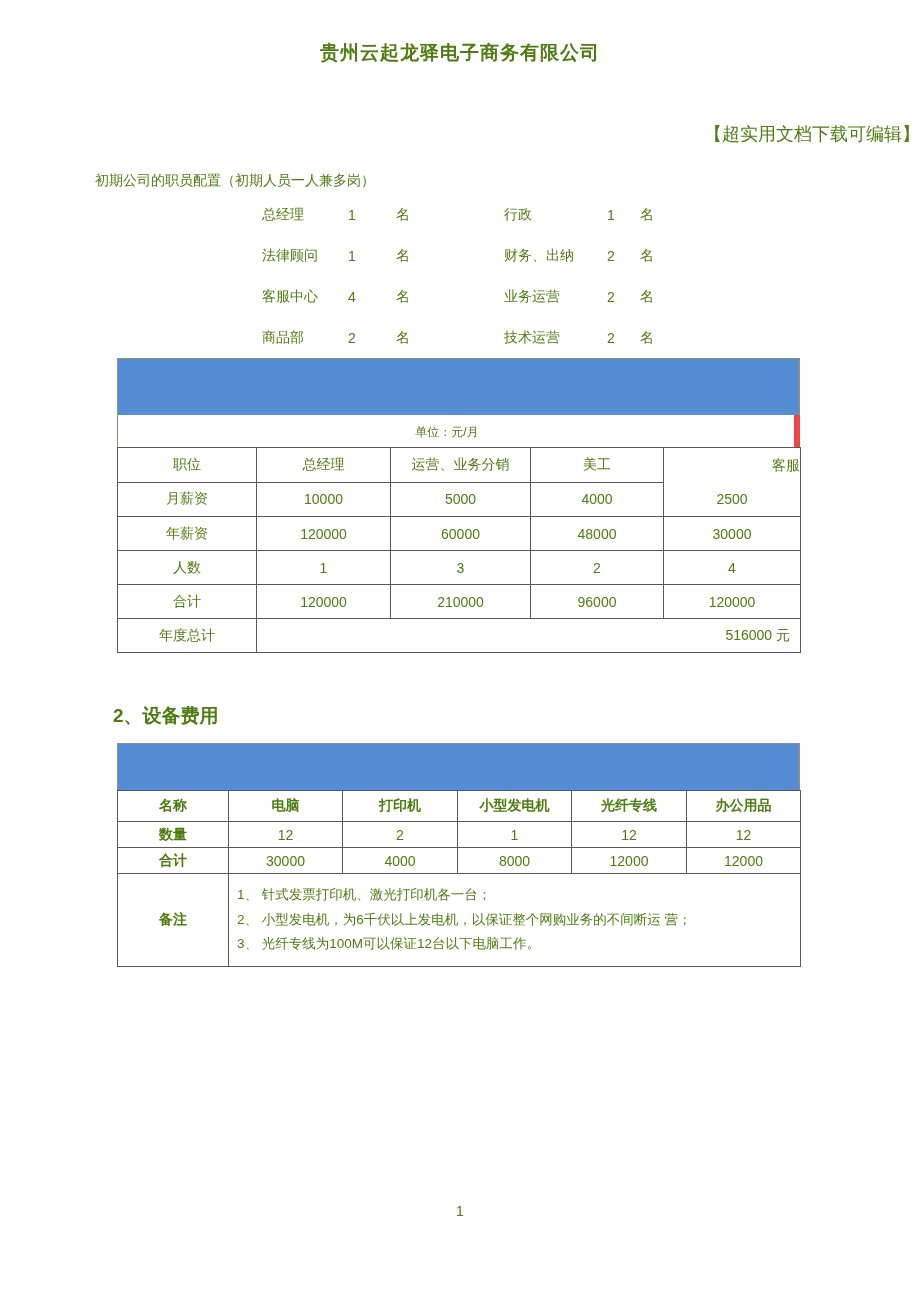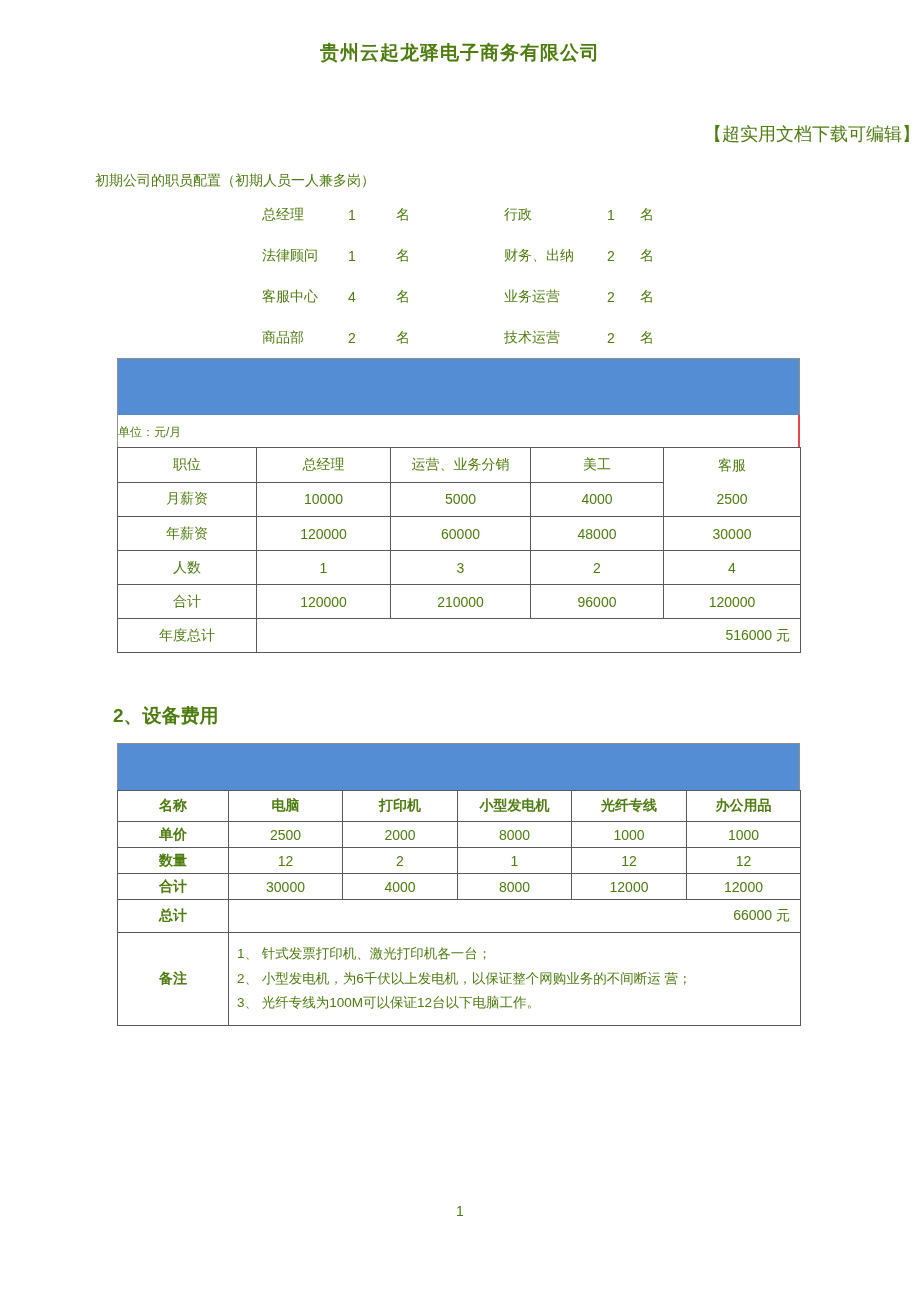--- a/index.html
+++ b/index.html
@@ -26,31 +26,31 @@
   .staff-grid .lbl { text-align:left; white-space:nowrap; }
   .staff-grid .cnt { text-align:center; }
   .staff-grid .unit { text-align:left; }
   .staff-grid .unit.u1 { padding-left:24px; }
 
   .tbl-wrap { margin-left:117px; width:683px; }
   .blue-bar { background:#548DD4; border:1px solid #8f8f85; border-bottom:none; }
   .blue-bar.b1 { height:57px; margin-top:0; }
   .blue-bar.b2 { height:47px; }
   .unit-row {
-    height:32px; border-left:1px solid #8f8f85; border-right:2px solid #ef4444;
-    font-size:12px; text-align:left; padding-right:18px; line-height:34px;
+    height:32px; border-left:1px solid #8f8f85; border-right:6px solid #ef4444;
+    font-size:12px; text-align:center; padding-right:18px; line-height:34px;
   }
   table { border-collapse:collapse; table-layout:fixed; width:683px; }
   td {
     border:1px solid #595959; text-align:center; vertical-align:middle;
     font-size:14px; padding:0; overflow:hidden;
   }
   .t1 td { height:34px; }
   .t1 .merged-cell { padding:0; }
-  .merged-top { height:34px; line-height:34px; }
+  .merged-top { height:34px; line-height:34px;text-align:right; }
   .merged-bot { height:34px; line-height:34px; }
   .cell-right { text-align:right; padding-right:10px !important; }
 
   .sec2 { margin-top:50px; margin-left:113px; font-size:19px; font-weight:bold; }
   .tbl2-margin { margin-top:14px; }
   .t2 td { height:26px; }
   .t2 tr.hdr td { height:31px; font-weight:bold; }
   .t2 td.rowlbl { font-weight:bold; }
   .t2 tr.total-row td { height:33px; }
   .t2 td.notes-cell { height:93px; text-align:left; vertical-align:middle; padding:4px 6px 4px 8px; }
@@ -176,47 +176,35 @@
       <tbody>
           <tr class="hdr">
         <td>名称</td>
         <td>电脑</td>
         <td>打印机</td>
         <td>小型发电机</td>
         <td>光纤专线</td>
         <td>办公用品</td>
       </tr>
       <tr>
-        <td class="rowlbl">单价</td>
-        <td>2500</td>
-        <td>2000</td>
-        <td>8000</td>
-        <td>1000</td>
-        <td>1000</td>
-      </tr>
-      <tr>
         <td class="rowlbl">数量</td>
         <td>12</td>
         <td>2</td>
         <td>1</td>
         <td>12</td>
         <td>12</td>
       </tr>
       <tr>
         <td class="rowlbl">合计</td>
         <td>30000</td>
         <td>4000</td>
         <td>8000</td>
         <td>12000</td>
         <td>12000</td>
       </tr>
-      <tr class="total-row">
-        <td class="rowlbl">总计</td>
-        <td colspan="5" class="cell-right">66000 元</td>
-      </tr>
       <tr>
         <td class="rowlbl">备注</td>
         <td colspan="5" class="notes-cell">
           <div class="note-line">1、 针式发票打印机、激光打印机各一台；</div>
           <div class="note-line">2、 小型发电机，为6千伏以上发电机，以保证整个网购业务的不间断运 营；</div>
           <div class="note-line">3、 光纤专线为100M可以保证12台以下电脑工作。</div>
         </td>
       </tr>
     </tbody>
       </table>

